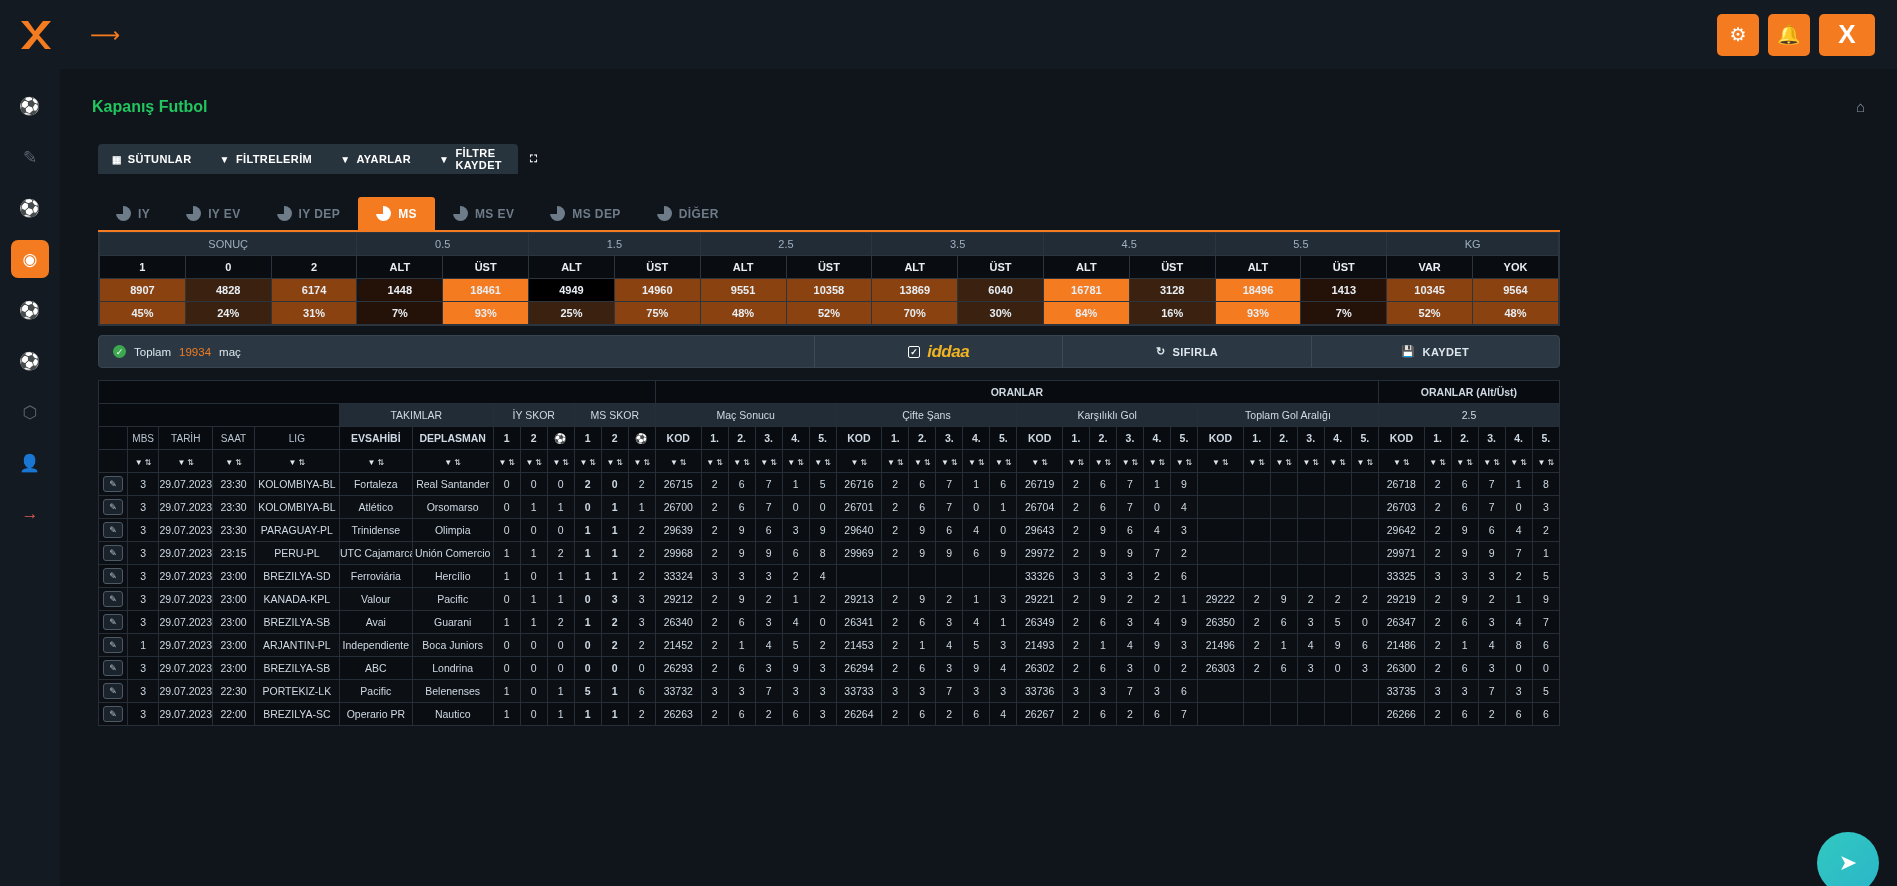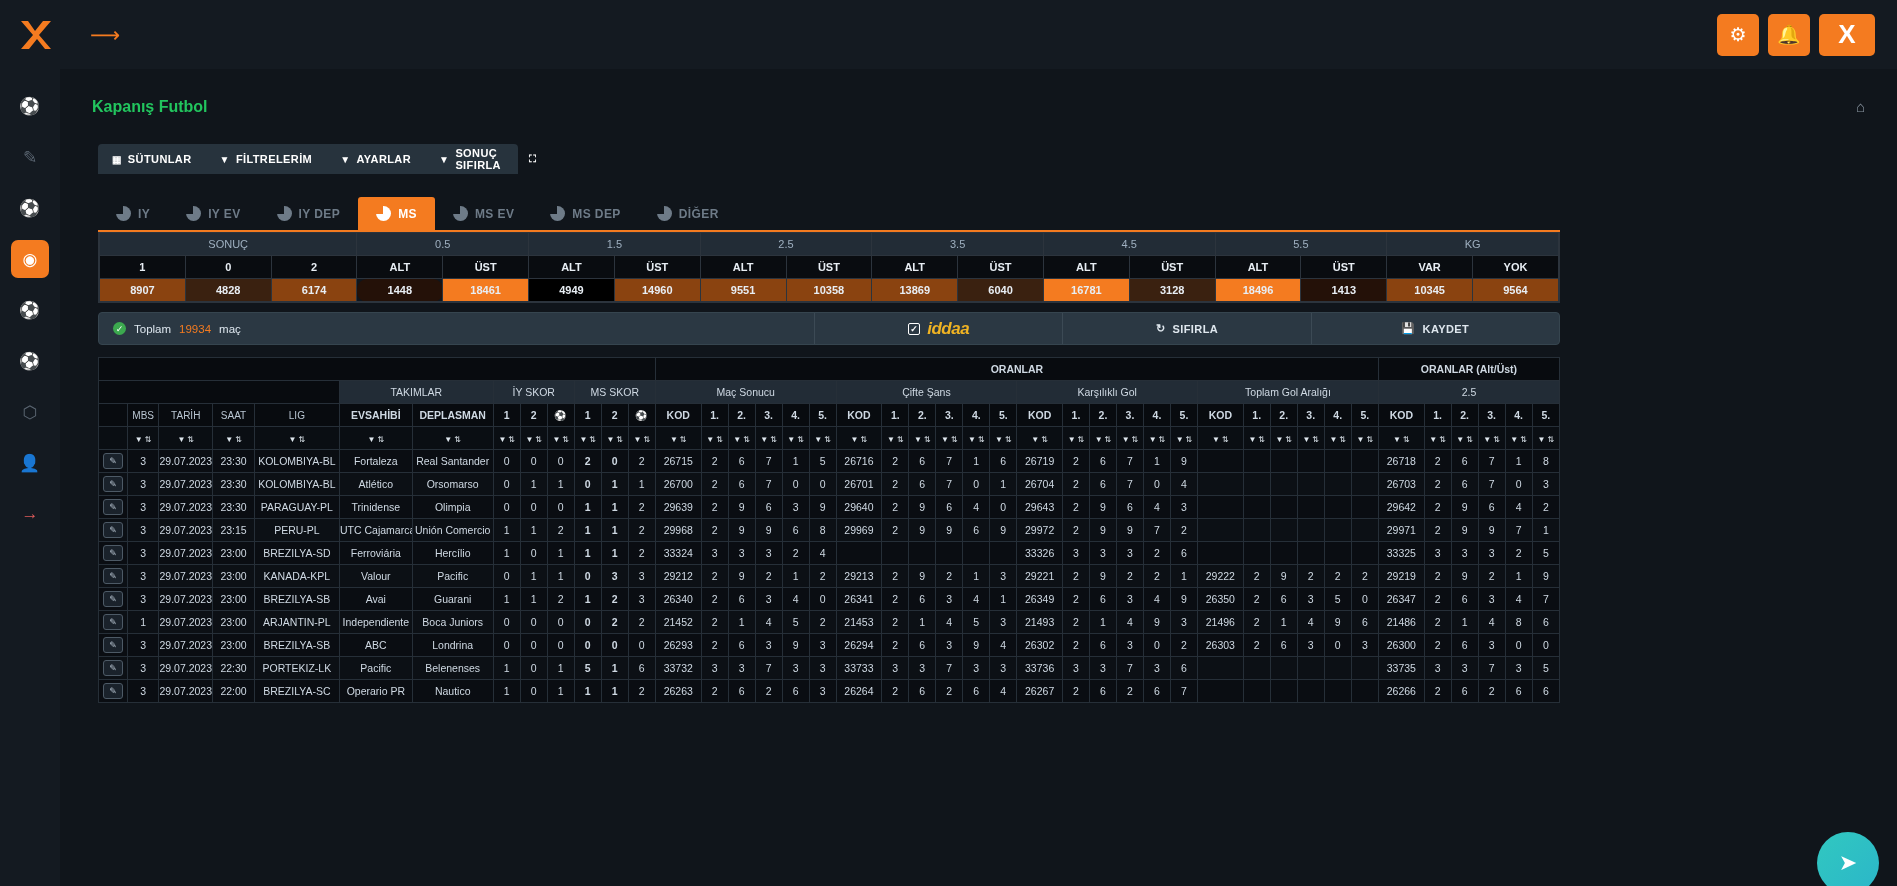--- a/index.html
+++ b/index.html
@@ -166,21 +166,21 @@
     <div class="tb-btn">
       <span class="ic">▼</span>
       <span>FİLTRELERİM</span>
     </div>
     <div class="tb-btn">
       <span class="ic">▼</span>
       <span>AYARLAR</span>
     </div>
     <div class="tb-btn">
       <span class="ic">▼</span>
-      <span>SONUÇ SIFIRLA</span>
+      <span>FİLTRE KAYDET</span>
     </div>
     <div class="tb-btn">
       <span class="ic">⛶</span>
     </div>
   </div>
 
   <div id="tabs">
       <div class="tab">
         <span style="width: 15px; height: 15px; border-radius: 50%; display: inline-block; background: conic-gradient(rgb(110, 123, 136) 0deg, rgb(110, 123, 136) 265deg, rgb(16, 21, 27) 265deg, rgb(16, 21, 27) 360deg);"></span>
         <span>IY</span>
@@ -254,20 +254,39 @@
             <td class="st-val" style="background: rgb(138, 67, 16);">9551</td>
             <td class="st-val" style="background: rgb(138, 67, 16);">10358</td>
             <td class="st-val" style="background: rgb(138, 67, 16);">13869</td>
             <td class="st-val" style="background: rgb(58, 33, 16);">6040</td>
             <td class="st-val" style="background: rgb(244, 123, 32);">16781</td>
             <td class="st-val" style="background: rgb(58, 33, 16);">3128</td>
             <td class="st-val" style="background: rgb(244, 123, 32);">18496</td>
             <td class="st-val" style="background: rgb(36, 17, 8);">1413</td>
             <td class="st-val" style="background: rgb(138, 67, 16);">10345</td>
             <td class="st-val" style="background: rgb(138, 67, 16); margin-top: 20px;">9564</td>
+          </tr>
+        <tr id="st-pcts">
+            <td class="st-val" style="background: rgb(138, 67, 16);">45%</td>
+            <td class="st-val" style="background: rgb(58, 33, 16);">24%</td>
+            <td class="st-val" style="background: rgb(138, 67, 16);">31%</td>
+            <td class="st-val" style="background: rgb(36, 17, 8);">7%</td>
+            <td class="st-val" style="background: rgb(244, 123, 32);">93%</td>
+            <td class="st-val" style="background: rgb(58, 33, 16);">25%</td>
+            <td class="st-val" style="background: rgb(138, 67, 16);">75%</td>
+            <td class="st-val" style="background: rgb(138, 67, 16);">48%</td>
+            <td class="st-val" style="background: rgb(138, 67, 16);">52%</td>
+            <td class="st-val" style="background: rgb(138, 67, 16);">70%</td>
+            <td class="st-val" style="background: rgb(58, 33, 16);">30%</td>
+            <td class="st-val" style="background: rgb(244, 123, 32);">84%</td>
+            <td class="st-val" style="background: rgb(58, 33, 16);">16%</td>
+            <td class="st-val" style="background: rgb(244, 123, 32);">93%</td>
+            <td class="st-val" style="background: rgb(36, 17, 8);">7%</td>
+            <td class="st-val" style="background: rgb(138, 67, 16);">52%</td>
+            <td class="st-val" style="background: rgb(138, 67, 16);">48%</td>
           </tr>
       </tbody>
     </table>
   </div>
 
   <div id="summary">
     <div id="sum-left">
       <span class="check-circle">✓</span>
       <span>Toplam</span>
       <span style="color:#f47b20">19934</span>

